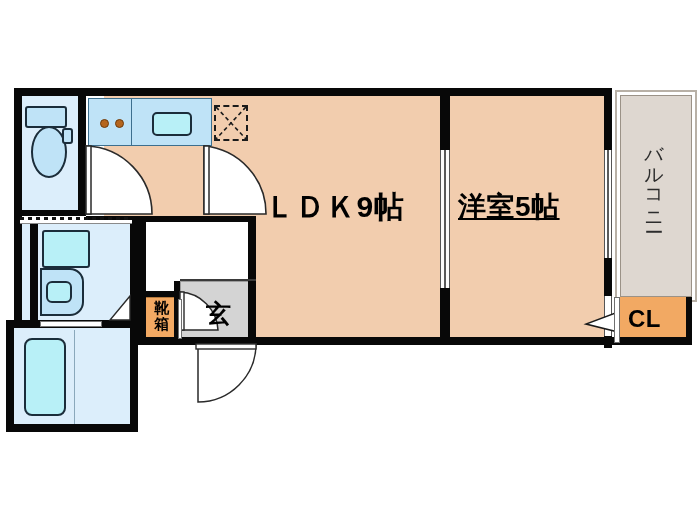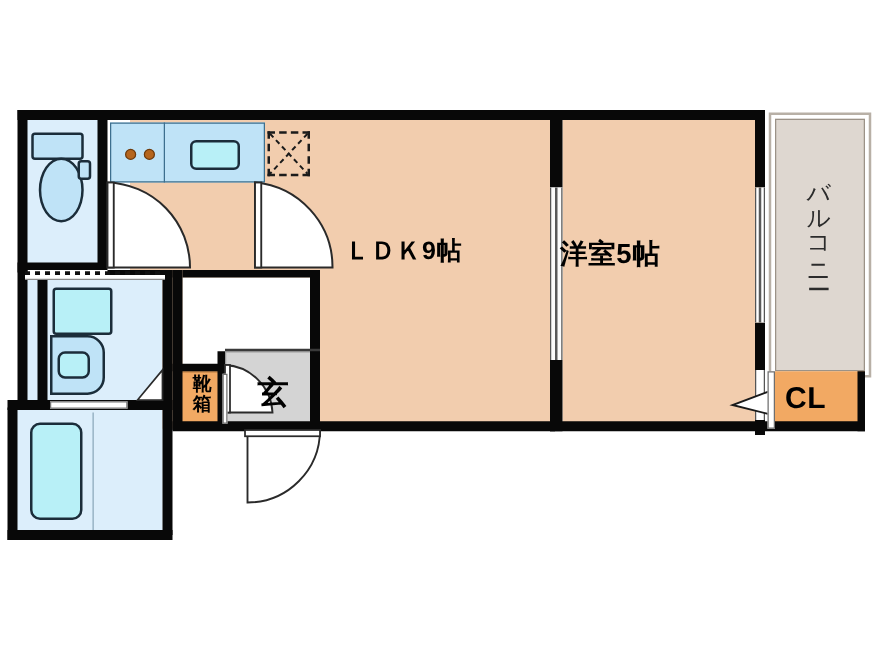--- a/index.html
+++ b/index.html
@@ -155,23 +155,23 @@
     <rect x="0" y="0" width="60" height="5" fill="#ffffff" stroke="#2a2a2a" stroke-width="1.4"></rect>
   </svg>
 
   <div class="abs" style="left:178px;top:299px;width:4px;height:40px;background:#ffffff;border:1px solid #6f6f6f;"></div>
 
   <svg class="abs" style="left:582px;top:310px;" width="38" height="24">
     <path d="M36,2 L36,22 L4,14 Z" fill="#ffffff" stroke="#1a1a1a" stroke-width="1.5"></path>
   </svg>
   <div class="abs" style="left:614px;top:297px;width:6px;height:46px;background:#ffffff;border:1px solid #6f6f6f;"></div>
 
-  <div class="label" style="left:276px;top:187px;font-size:20px;">ＬＤＫ9帖</div>
+  <div class="label" style="left:265px;top:187px;font-size:30px;">ＬＤＫ9帖</div>
 
-  <div class="label" style="left:448px;top:188px;font-size:22px;">洋室5帖</div>
+  <div class="label" style="left:458px;top:188px;font-size:28px;text-decoration:underline;">洋室5帖</div>
 
   <div class="label vlabel" style="left:641px;top:133px;font-size:19px;font-weight:normal;color:#2c2c2c;">バルコニー</div>
 
   <div class="label" style="left:206px;top:297px;font-size:25px;">玄</div>
 
   <div class="label" style="left:148px;top:300px;font-size:15px;line-height:16px;width:28px;text-align:center;">
     <span>靴</span><br>
     <span>箱</span>
   </div>
 

